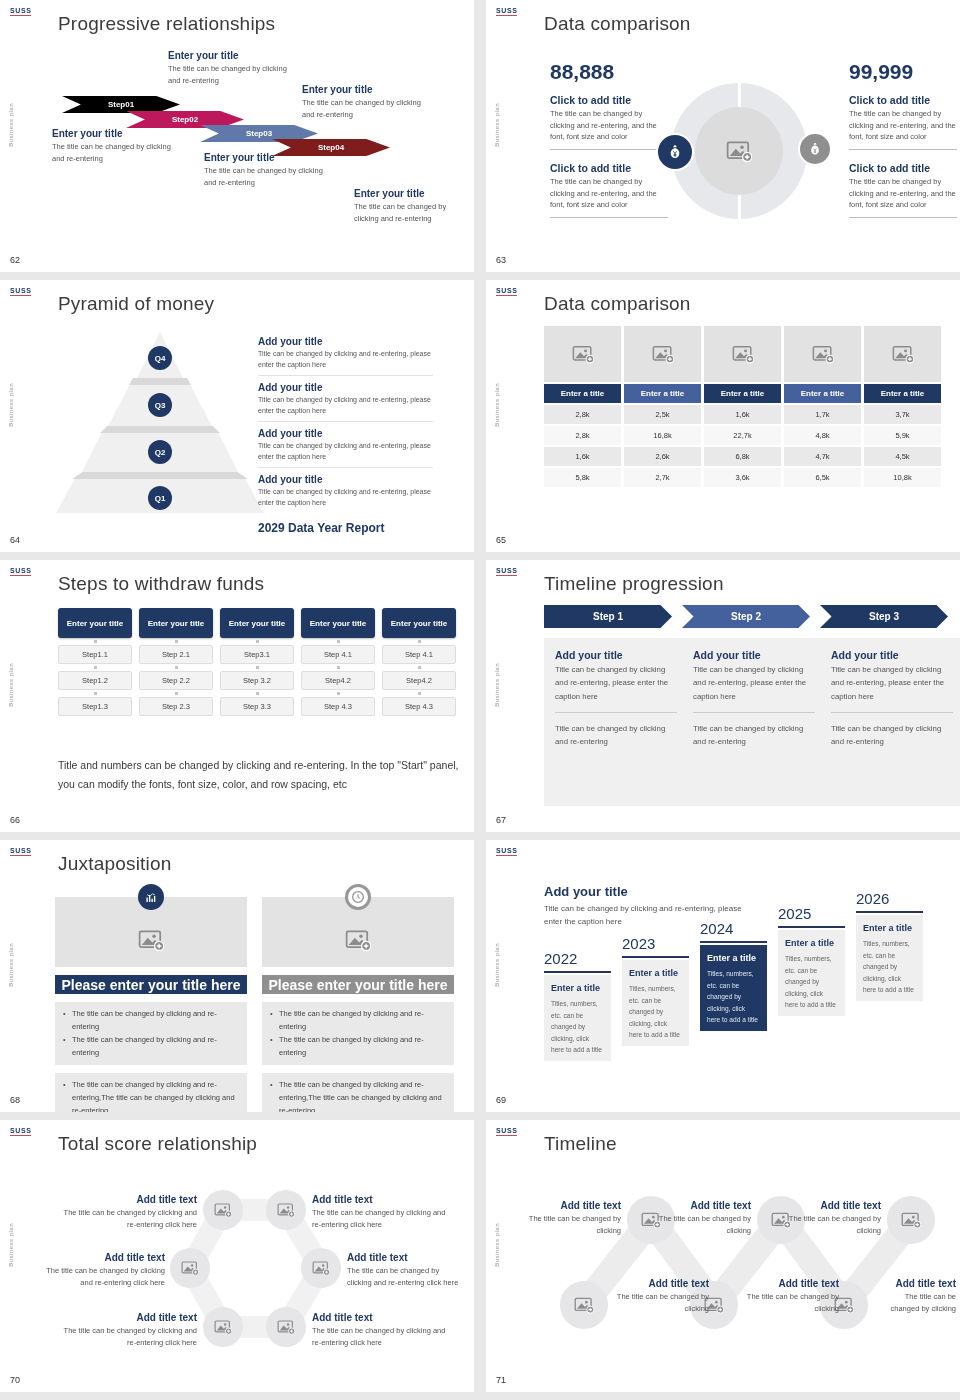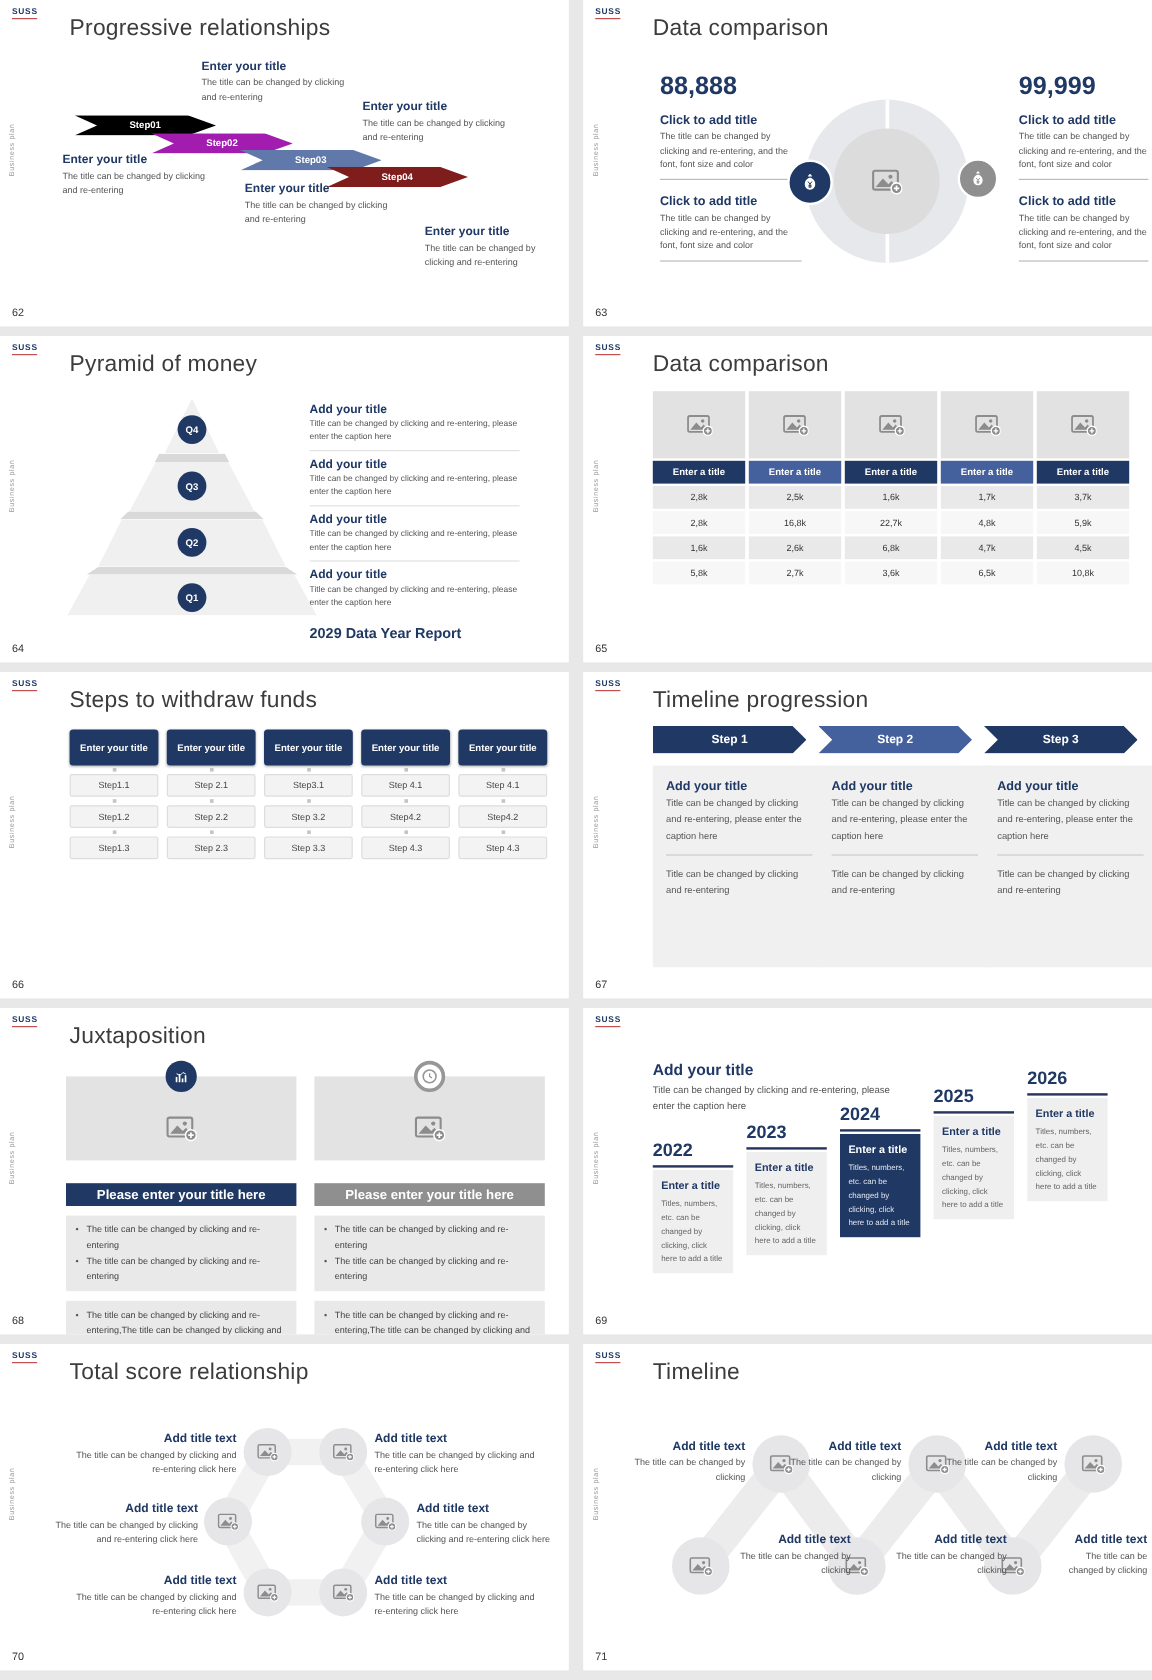--- a/index.html
+++ b/index.html
@@ -52,28 +52,28 @@
   .a-next{clip-path:polygon(0 0,91% 0,100% 50%,91% 100%,0 100%,9% 50%);}
   .p67{position:absolute;top:78px;width:122px;height:146px;background:#f0f0f0;padding:11px;box-sizing:content-box;}
   .p67 .bd{font-size:7.8px;color:#555;line-height:1.7;}
   .p67 hr{border:none;border-top:1px solid #ccc;margin:9px 0;}
   
   .card68{position:absolute;top:57px;width:192px;}
   .badge{position:absolute;top:-13px;left:83px;width:26px;height:26px;border-radius:50%;display:flex;align-items:center;justify-content:center;z-index:2;}
   .badge-navy{background:#1f3864;}
   .badge-gray{background:#fff;border:3px solid #979797;box-sizing:border-box;}
   .imgarea{height:70px;background:#e3e3e3;display:flex;align-items:flex-end;justify-content:center;padding-bottom:14px;box-sizing:border-box;}
-  .banner{height:19px;display:flex;align-items:center;justify-content:center;color:#fff;font-size:11px;font-weight:700;margin-top:19px;}
+  .banner{height:19px;display:flex;align-items:center;justify-content:center;color:#fff;font-size:14px;font-weight:700;margin-top:8px;}
   .bn-navy{background:#1f3864;} .bn-gray{background:#8f8f8f;}
   .blk68{background:#e9e9e9;padding:5px 8px;margin-top:8px;}
   .bl{position:relative;padding-left:9px;font-size:7.5px;color:#444;line-height:1.75;}
   .bl::before{content:"•";position:absolute;left:0;color:#555;}
   
   .yw{position:absolute;width:67px;}
-  .yy{font-size:15px;font-weight:700;color:#1f3864;margin-bottom:4px;}
+  .yy{font-size:15px;font-weight:400;color:#1f3864;margin-bottom:4px;}
   .yline{height:2px;background:#27355c;}
   .ycard{margin-top:2px;background:#efefef;height:86px;padding:8px 7px;box-sizing:border-box;}
   .ycard .yct{font-size:9px;font-weight:700;color:#1f3864;margin-bottom:5px;}
   .ycard .ycb{font-size:6.6px;color:#666;line-height:1.75;}
   .ycard.navy{background:#1f3864;}
   .ycard.navy .yct{color:#fff;}
   .ycard.navy .ycb{color:#dfe4ef;}
   
   .gcirc{position:absolute;border-radius:50%;background:#e6e6e8;display:flex;align-items:center;justify-content:center;}
   .t-block{position:absolute;}
@@ -84,21 +84,21 @@
 
 <div class="board">
 
   <section class="slide">
     <div class="logo">SUSS</div>
     <div class="vlabel">Business plan</div>
     <h1 class="stitle">Progressive relationships</h1>
     <div class="arw" style="left:62px;top:96px;width:118px;background:#000000">
         <span>Step01</span>
       </div>
-    <div class="arw" style="left:126px;top:111px;width:118px;background:#a21caf">
+    <div class="arw" style="left:126px;top:111px;width:118px;background:#be185d">
         <span>Step02</span>
       </div>
     <div class="arw" style="left:200px;top:125px;width:118px;background:#6079aa">
         <span>Step03</span>
       </div>
     <div class="arw" style="left:272px;top:139px;width:118px;background:#7f1d1d">
         <span>Step04</span>
       </div>
     <div class="abs" style="left:168px;top:50px;width:122px">
         <div class="h10">Enter your title</div>
@@ -347,20 +347,21 @@
       <div class="col66">
         <div class="btn66">Enter your title</div>
         <div class="conn"></div>
           <div class="cell66">Step 4.1</div>
         <div class="conn"></div>
           <div class="cell66">Step4.2</div>
         <div class="conn"></div>
           <div class="cell66">Step 4.3</div>
       </div>
     </div>
+    <div class="note66">Title and numbers can be changed by clicking and re-entering. In the top "Start" panel, you can modify the fonts, font size, color, and row spacing, etc</div>
     <div class="pagenum">66</div>
   </section>
 
   <section class="slide">
     <div class="logo">SUSS</div>
     <div class="vlabel">Business plan</div>
     <h1 class="stitle">Timeline progression</h1>
     <div class="s67a a-first" style="left:58px;background:#1f3864">
         <span>Step 1</span>
       </div>

